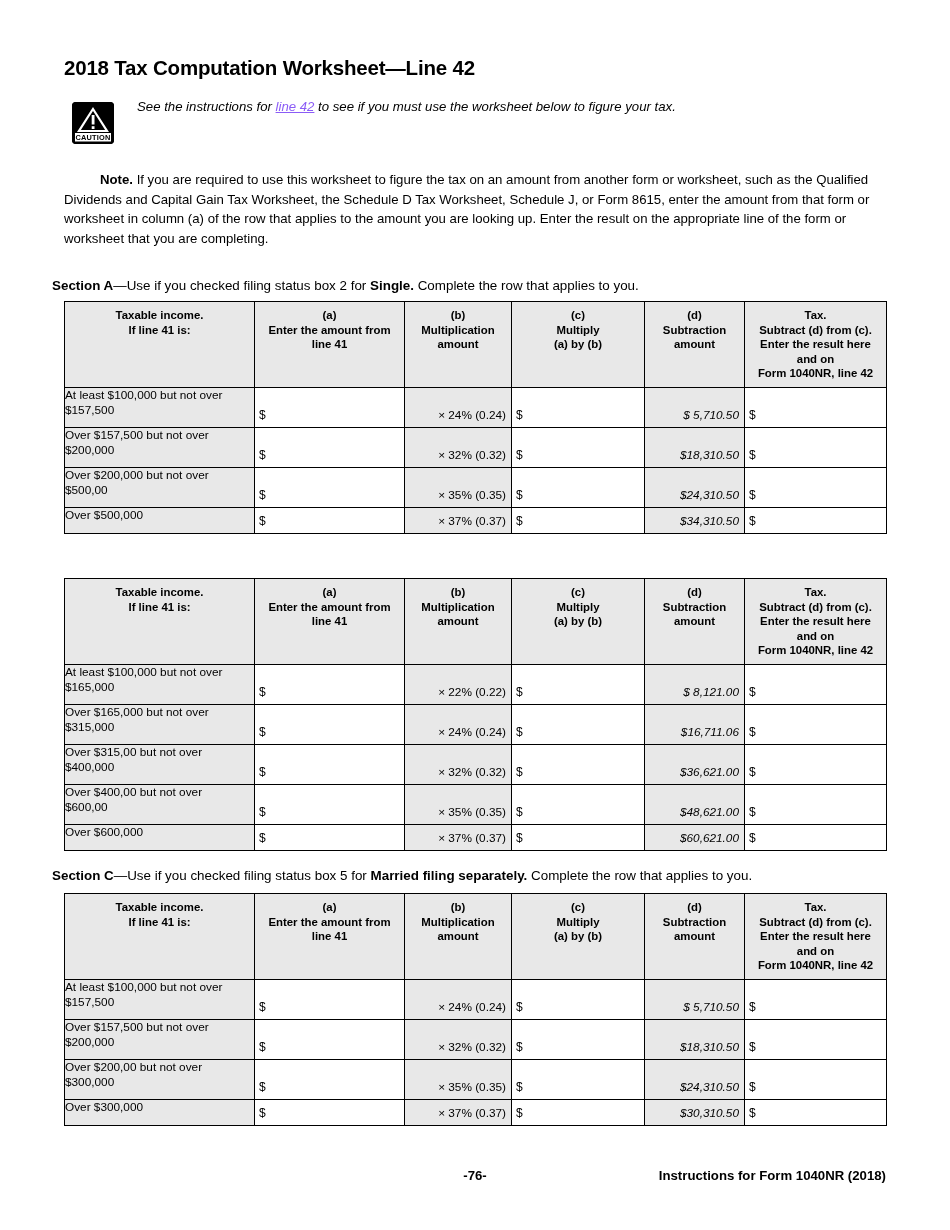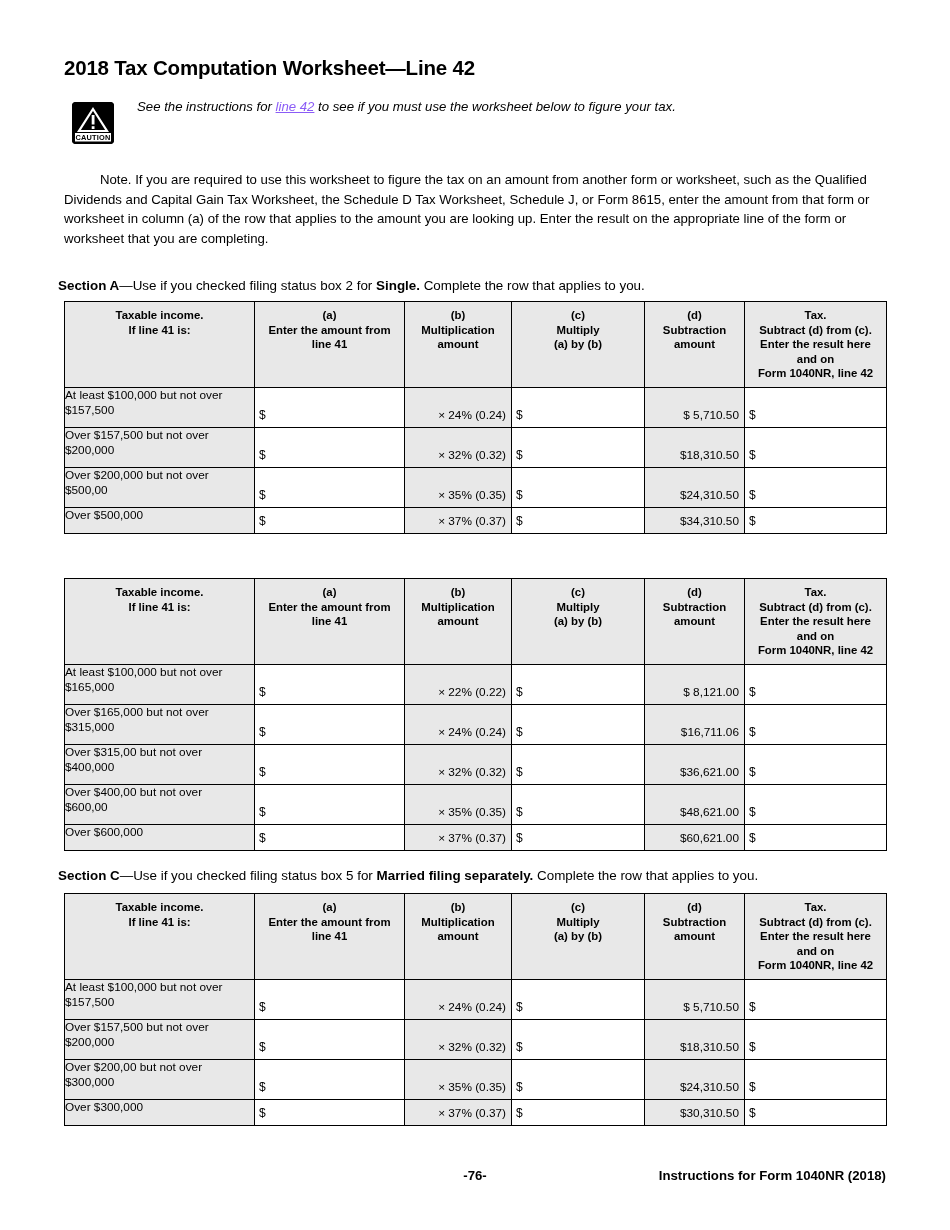--- a/index.html
+++ b/index.html
@@ -68,26 +68,26 @@
   
   .note {
     position: absolute;
     left: 64px;
     top: 170px;
     width: 822px;
     font-size: 13.2px;
     line-height: 19.6px;
     text-align: left;
   }
-  .note b { font-weight: normal; padding-left: 36px; }
+  .note b { font-weight: bold; padding-left: 36px; }
 
   
   .section-intro {
     position: absolute;
-    left: 58px;
+    left: 52px;
     font-size: 13.4px;
     line-height: 17px;
     white-space: nowrap;
   }
   .section-intro b { font-weight: bold; }
 
   
   table.ws {
     position: absolute;
     left: 64px;
@@ -136,20 +136,21 @@
   }
   .mult {
     text-align: right;
     padding: 4px 5px 5px 4px;
     font-size: 11.8px;
   }
   .subamt {
     text-align: right;
     padding: 4px 5px 5px 4px;
     font-size: 11.8px;
+    font-style: italic;
   }
   
   .cellinner {
     display: flex;
     align-items: flex-end;
     justify-content: flex-start;
     height: 100%;
     box-sizing: border-box;
   }
   .cellinner.right { justify-content: flex-end; }

